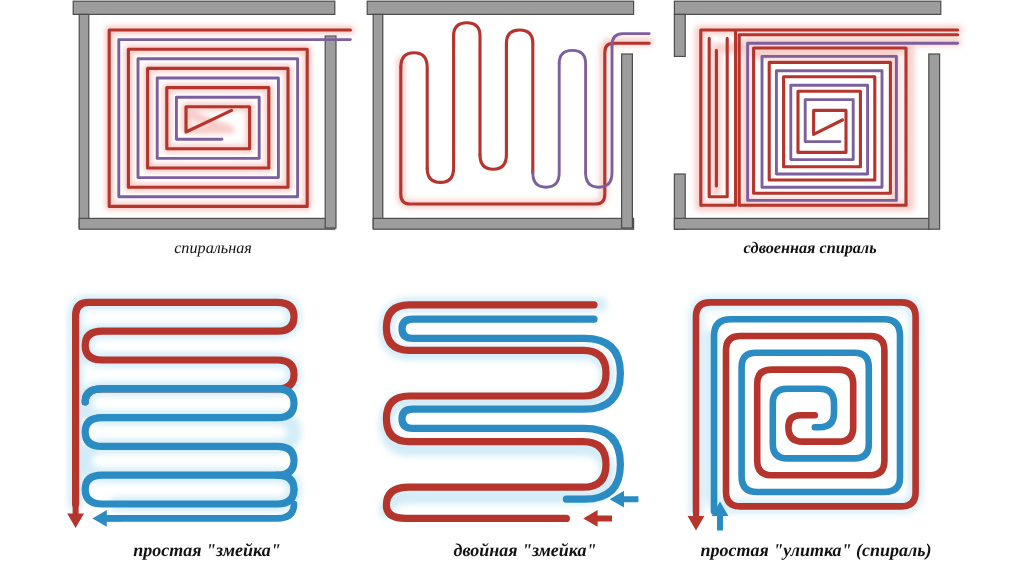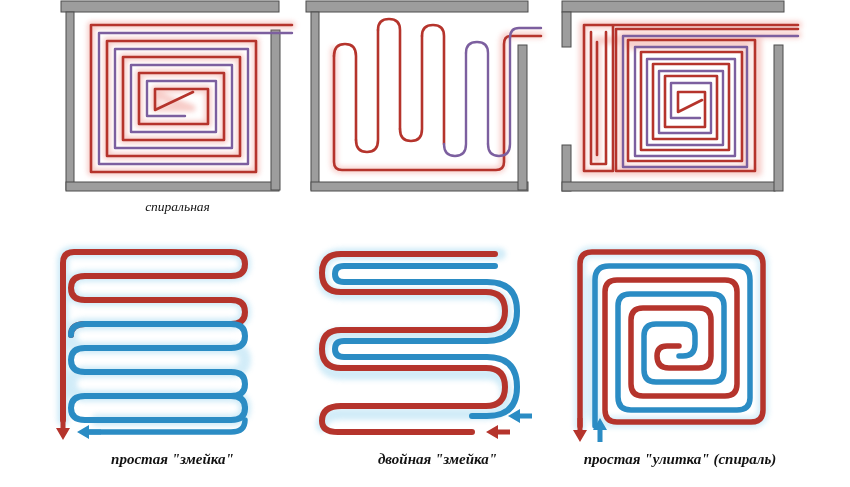--- a/index.html
+++ b/index.html
@@ -106,20 +106,21 @@
         <path d="M248 25 H34 V171 H63 V25"></path>
         <path d="M41 32 V164 H56 V32"></path>
         <path d="M47 42 V155"></path>
       </g>
 
       <path d="M248 36 H73 V167 H197 V47 H85 V156 H185 V59 H97 V145 H173 V71 H109 V133 H161 V83 H121 V118 H150" fill="none" stroke="#7c5f9f" stroke-width="2.4" stroke-linejoin="round" stroke-linecap="round"></path>
 
       <path d="M248 29 H66 V171 H205 V40 H78 V161 H192 V52 H91 V150 H179 V64 H103 V139 H167 V76 H115 V127 H155 V92 H128 V112 L152 100" fill="none" stroke="#b5342c" stroke-width="2.6" stroke-linejoin="round" stroke-linecap="round"></path>
     </svg>
   </div>
+  <div class="caption cap-top b" style="left:550px;top:199px;width:250px;">сдвоенная спираль</div>
 
   <div class="panel" style="left:45px;top:240px;width:255px;height:205px;">
     <svg width="255" height="205" viewBox="0 0 255 205">
       <defs>
         <filter id="gb4" x="-60%" y="-60%" width="220%" height="220%">
           <feGaussianBlur stdDeviation="2.6"></feGaussianBlur>
         </filter>
       </defs>
       <g filter="url(#gb4)" opacity="0.4">
         <path d="M18 180 V22 Q18 12 28 12 H185 Q200 12 200 24 Q200 36 185 36 H40 Q26 36 26 48 Q26 60 40 60 H185 Q200 60 200 72 Q200 84 185 84 H40 Q26 84 26 96 Q26 108 40 108 H185 Q200 108 200 120 Q200 132 185 132 H40 Q26 132 26 144 Q26 156 40 156 H185 Q200 156 200 168 Q200 180 185 180 H52" fill="none" stroke="#8fd0ee" stroke-width="12" stroke-linejoin="round" stroke-linecap="round"></path>

